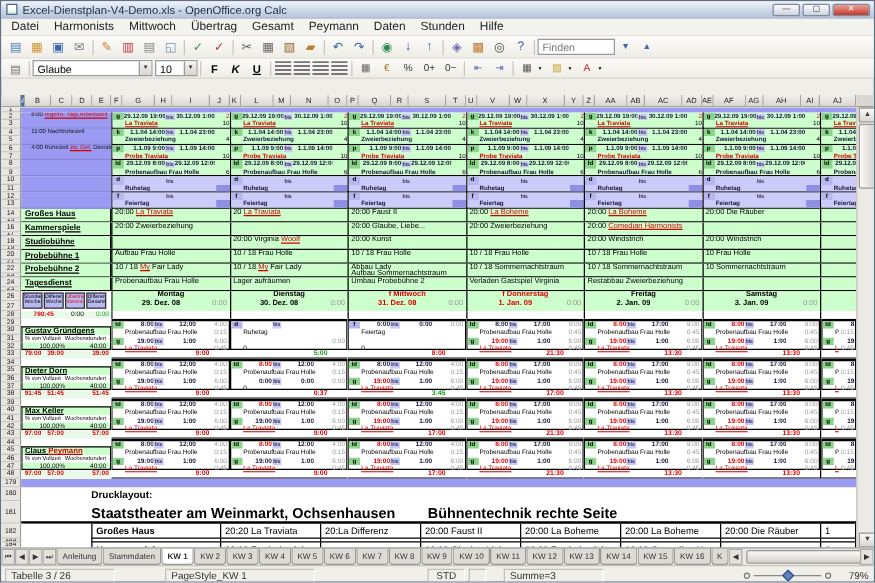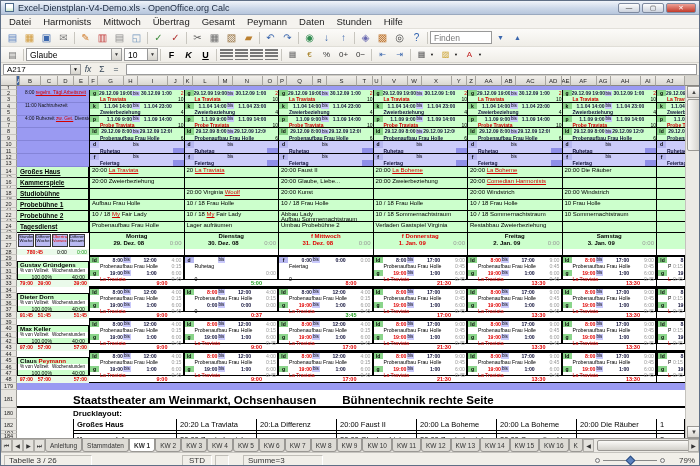--- a/index.html
+++ b/index.html
@@ -171,30 +171,20 @@
         <span class="tbtn" style="color: rgb(58, 102, 173); font-size: 8px;">⇥</span>
         <span class="tsep"></span>
         <span class="tbtn" style="color: rgb(85, 85, 85); font-size: 8px;">▦</span>
         <span class="arr" style="width: 7px; height: 11px; font-size: 4px; line-height: 11px; border: none; background: none;">▼</span>
         <span class="tbtn" style="color: rgb(202, 160, 42); font-size: 8px;">▨</span>
         <span class="arr" style="width: 7px; height: 11px; font-size: 4px; line-height: 11px; border: none; background: none;">▼</span>
         <span class="tbtn" style="color: rgb(194, 34, 34); font-size: 8px;">A</span>
         <span class="arr" style="width: 7px; height: 11px; font-size: 4px; line-height: 11px; border: none; background: none;">▼</span>
       </span>
   </div>
-  <div class="fbar">
-    <span class="namebox">
-      <span>A217</span>
-      <span class="arr">▼</span>
-    </span>
-    <span class="fbtn" style="font-style:italic">fx</span>
-    <span class="fbtn">Σ</span>
-    <span class="fbtn">=</span>
-    <span class="finput"></span>
-  </div>
   <div class="colhdr" id="colhdr">
       <span class="ch" style="width: 16px;"></span>
       <span class="ch sel" style="width: 3px;">A</span>
       <span class="ch" style="width: 21px;">B</span>
       <span class="ch" style="width: 17px;">C</span>
       <span class="ch" style="width: 16px;">D</span>
       <span class="ch" style="width: 15px;">E</span>
       <span class="ch" style="width: 9px;">F</span>
       <span class="ch" style="width: 26px;">G</span>
       <span class="ch" style="width: 14px;">H</span>
@@ -1802,31 +1792,31 @@
               <span class="gray tR" style="width: 13px; flex: 0 0 auto; color: rgb(153, 153, 153); padding-right: 1px;">0:45</span>
             </div>
           </div>
           <div class="tot"></div>
         </span>
       </div>
       <div class="band" style="height: 7px;">
         <span class="gut" style="height: 7px; line-height: 7px;">179</span>
         <span style="flex: 1 1 0%; background: rgb(154, 154, 242);"></span>
       </div>
+      <div class="band" style="height: 11px;">
+        <span class="gut" style="height: 11px; line-height: 11px;">180</span>
+        <span style="flex: 1 1 0%; background: rgb(255, 255, 255); display: flex; align-items: center;">
+          <span style="font-size: 8px; font-weight: bold; margin-left: 56px;">Drucklayout:</span>
+        </span>
+      </div>
       <div class="band" style="height: 18px;">
         <span class="gut" style="height: 18px; line-height: 18px;">181</span>
         <span style="flex: 1 1 0%; background: rgb(255, 255, 255); display: flex; align-items: flex-end; border-bottom: 2px solid rgb(0, 0, 0);">
           <span style="font-size: 11.5px; font-weight: bold; margin-left: 56px; white-space: nowrap;">Staatstheater am Weinmarkt, Ochsenhausen</span>
           <span style="font-size: 11.5px; font-weight: bold; margin-left: 26px; white-space: nowrap;">Bühnentechnik rechte Seite</span>
-        </span>
-      </div>
-      <div class="band" style="height: 11px;">
-        <span class="gut" style="height: 11px; line-height: 11px;">180</span>
-        <span style="flex: 1 1 0%; background: rgb(255, 255, 255); display: flex; align-items: center;">
-          <span style="font-size: 8px; font-weight: bold; margin-left: 56px;">Drucklayout:</span>
         </span>
       </div>
       <div class="band" style="height: 12px;">
         <span class="gut" style="height: 12px; line-height: 12px;">182</span>
         <span style="width: 56px; flex: 0 0 auto; background: rgb(255, 255, 255);"></span>
         <span class="pcell" style="width: 104px; flex: 0 0 auto; border-left: 1px solid rgb(0, 0, 0); font-weight: bold; border-bottom: 1px solid rgb(0, 0, 0);">Großes Haus</span>
         <span class="pcell" style="width: 80px; flex: 0 0 auto; border-bottom: 1px solid rgb(0, 0, 0);">20:20 La Traviata</span>
         <span class="pcell" style="width: 80px; flex: 0 0 auto; border-bottom: 1px solid rgb(0, 0, 0);">20:La Differenz</span>
         <span class="pcell" style="width: 80px; flex: 0 0 auto; border-bottom: 1px solid rgb(0, 0, 0);">20:00 Faust II</span>
         <span class="pcell" style="width: 80px; flex: 0 0 auto; border-bottom: 1px solid rgb(0, 0, 0);">20:00 La Boheme</span>
@@ -1889,20 +1879,21 @@
       <span class="tab">KW 16</span>
       <span class="tab">K</span>
       <span class="hsb">
         <span class="tnav" style="position: absolute; left: 0px; top: 0px;">◀</span>
         <span class="hthumb"></span>
         <span class="tnav" style="position: absolute; right: 0px; top: 0px;">▶</span>
       </span>
     </div>
   <div class="status">
     <span class="sfield" style="width:88px">Tabelle 3 / 26</span>
+    <span class="sfield" style="width:120px;margin-left:40px">PageStyle_KW 1</span>
     <span class="sfield" style="width:30px;margin-left:90px;text-align:center">STD</span>
     <span class="sfield" style="width:14px"></span>
     <span class="sfield" style="width:80px;margin-left:14px">Summe=3</span>
     <span class="zoomtrack" style="margin-left:auto">
       <span class="line"></span>
       <span class="zdot" style="left:0"></span>
       <span class="zthumb"></span>
       <span class="zdot" style="right:0"></span>
     </span>
     <span style="width:30px;text-align:right;padding-right:4px">79%</span>

